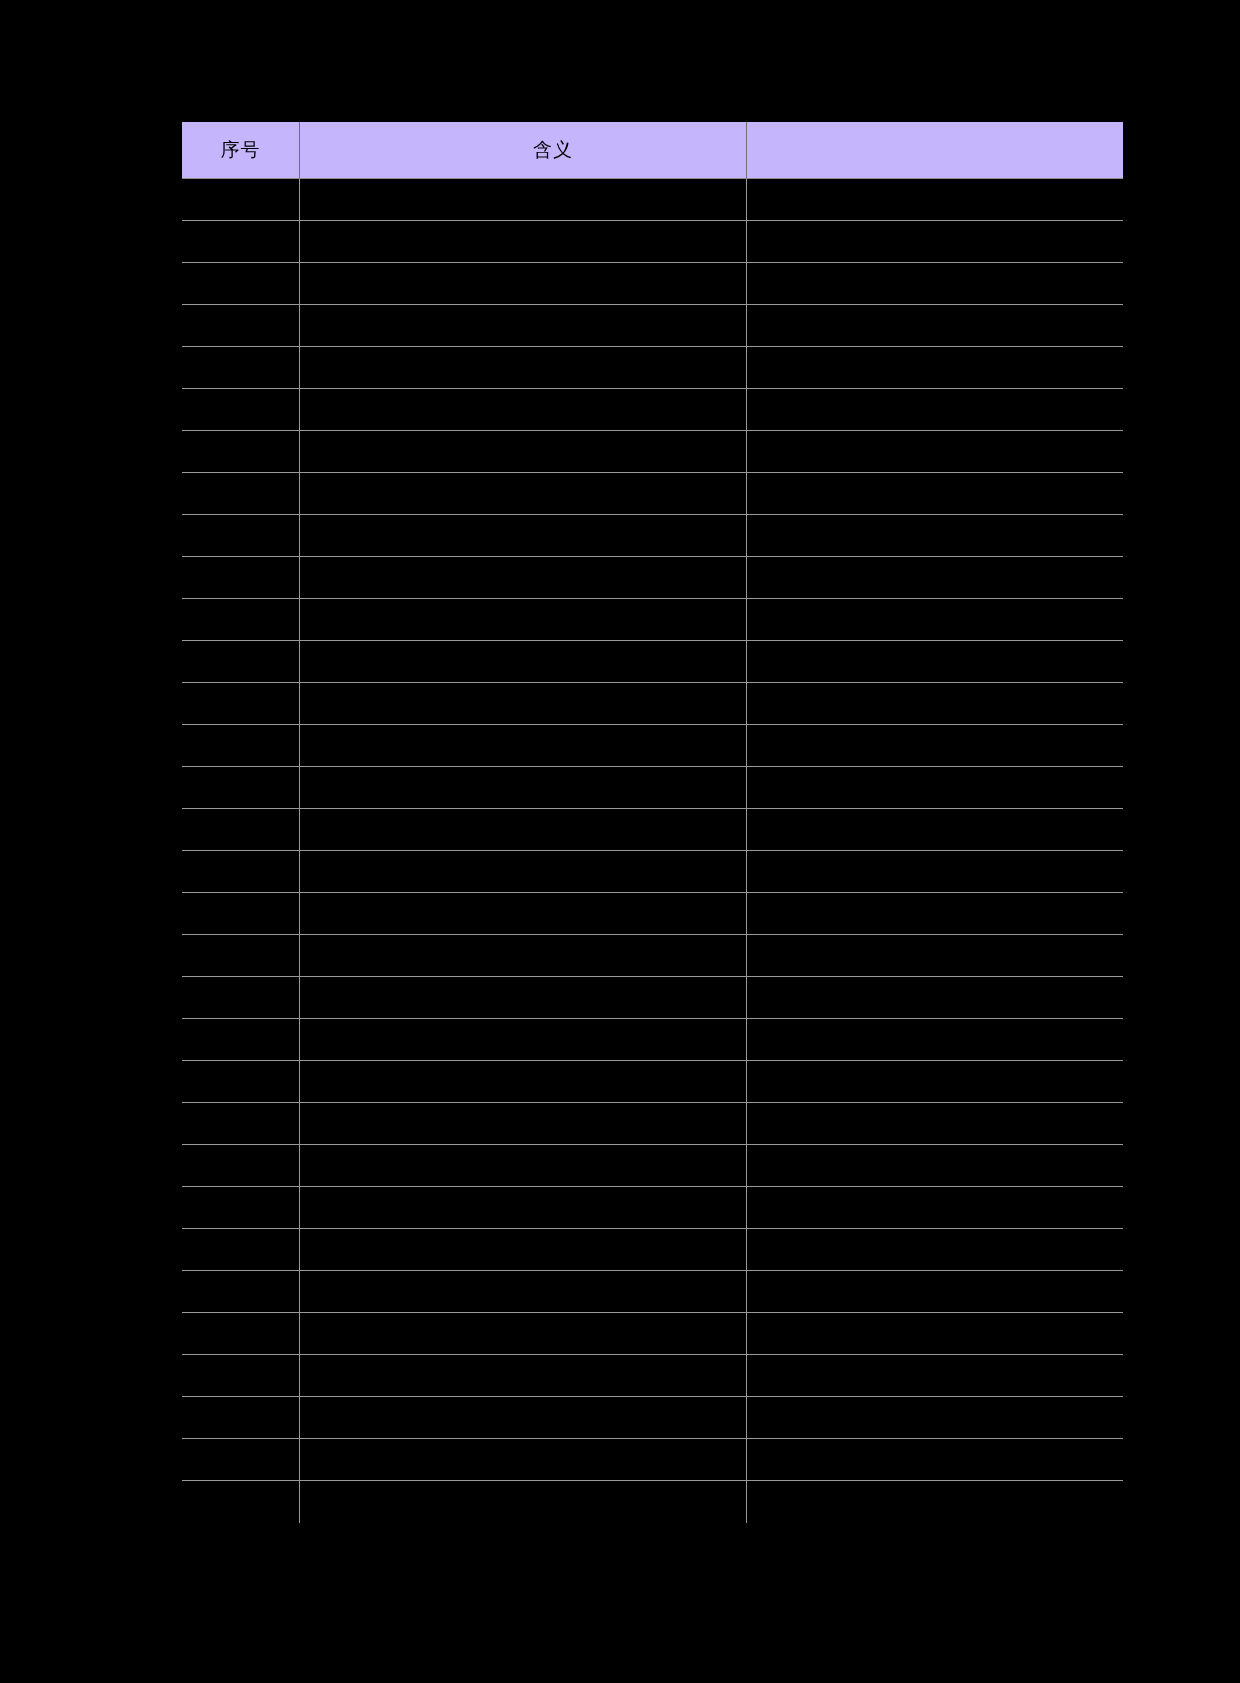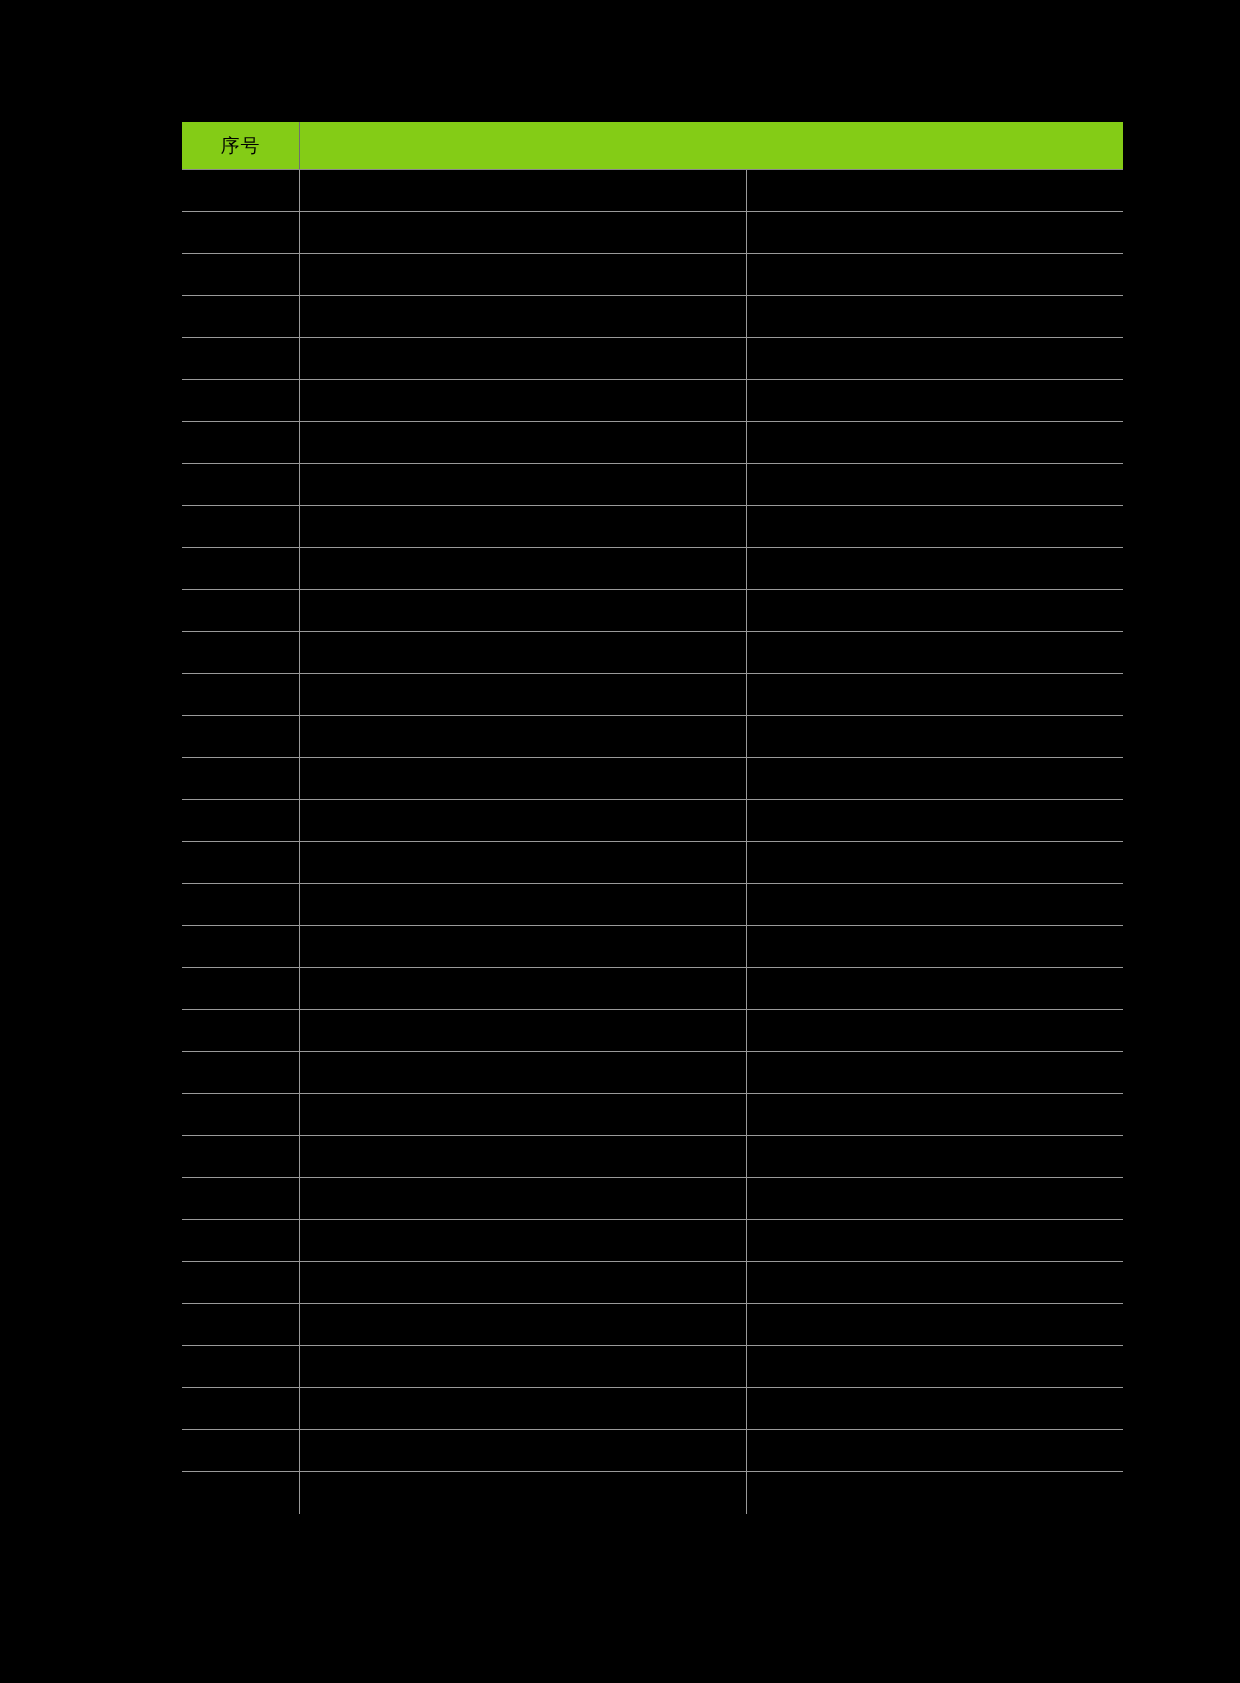--- a/index.html
+++ b/index.html
@@ -22,23 +22,23 @@
     background: #000000;
   }
   .table {
     position: absolute;
     left: 182px;
     top: 122px;
     width: 941px;
   }
   .thead {
     display: flex;
-    height: 48px;
-    box-sizing: border-box;
-    background: #84cc16;
+    height: 57px;
+    box-sizing: border-box;
+    background: #c4b5fd;
     border-bottom: 1.5px solid #8a8a8a;
   }
   .th {
     box-sizing: border-box;
     display: flex;
     align-items: center;
     justify-content: center;
     color: #000000;
     font-size: 19px;
     letter-spacing: 1px;
@@ -74,20 +74,23 @@
 </style>
 </head>
 <body>
 
 <div class="page">
   <div class="table">
     <div class="thead">
       <div class="th c1">
         <span class="hlabel">序号</span>
       </div>
+      <div class="th c2">
+        <span class="hlabel">含义</span>
+      </div>
     </div>
     <div class="tbody">
         <div class="tr">
           <div class="td c1"></div>
           <div class="td c2"></div>
           <div class="td c3"></div>
         </div>
         <div class="tr">
           <div class="td c1"></div>
           <div class="td c2"></div>

